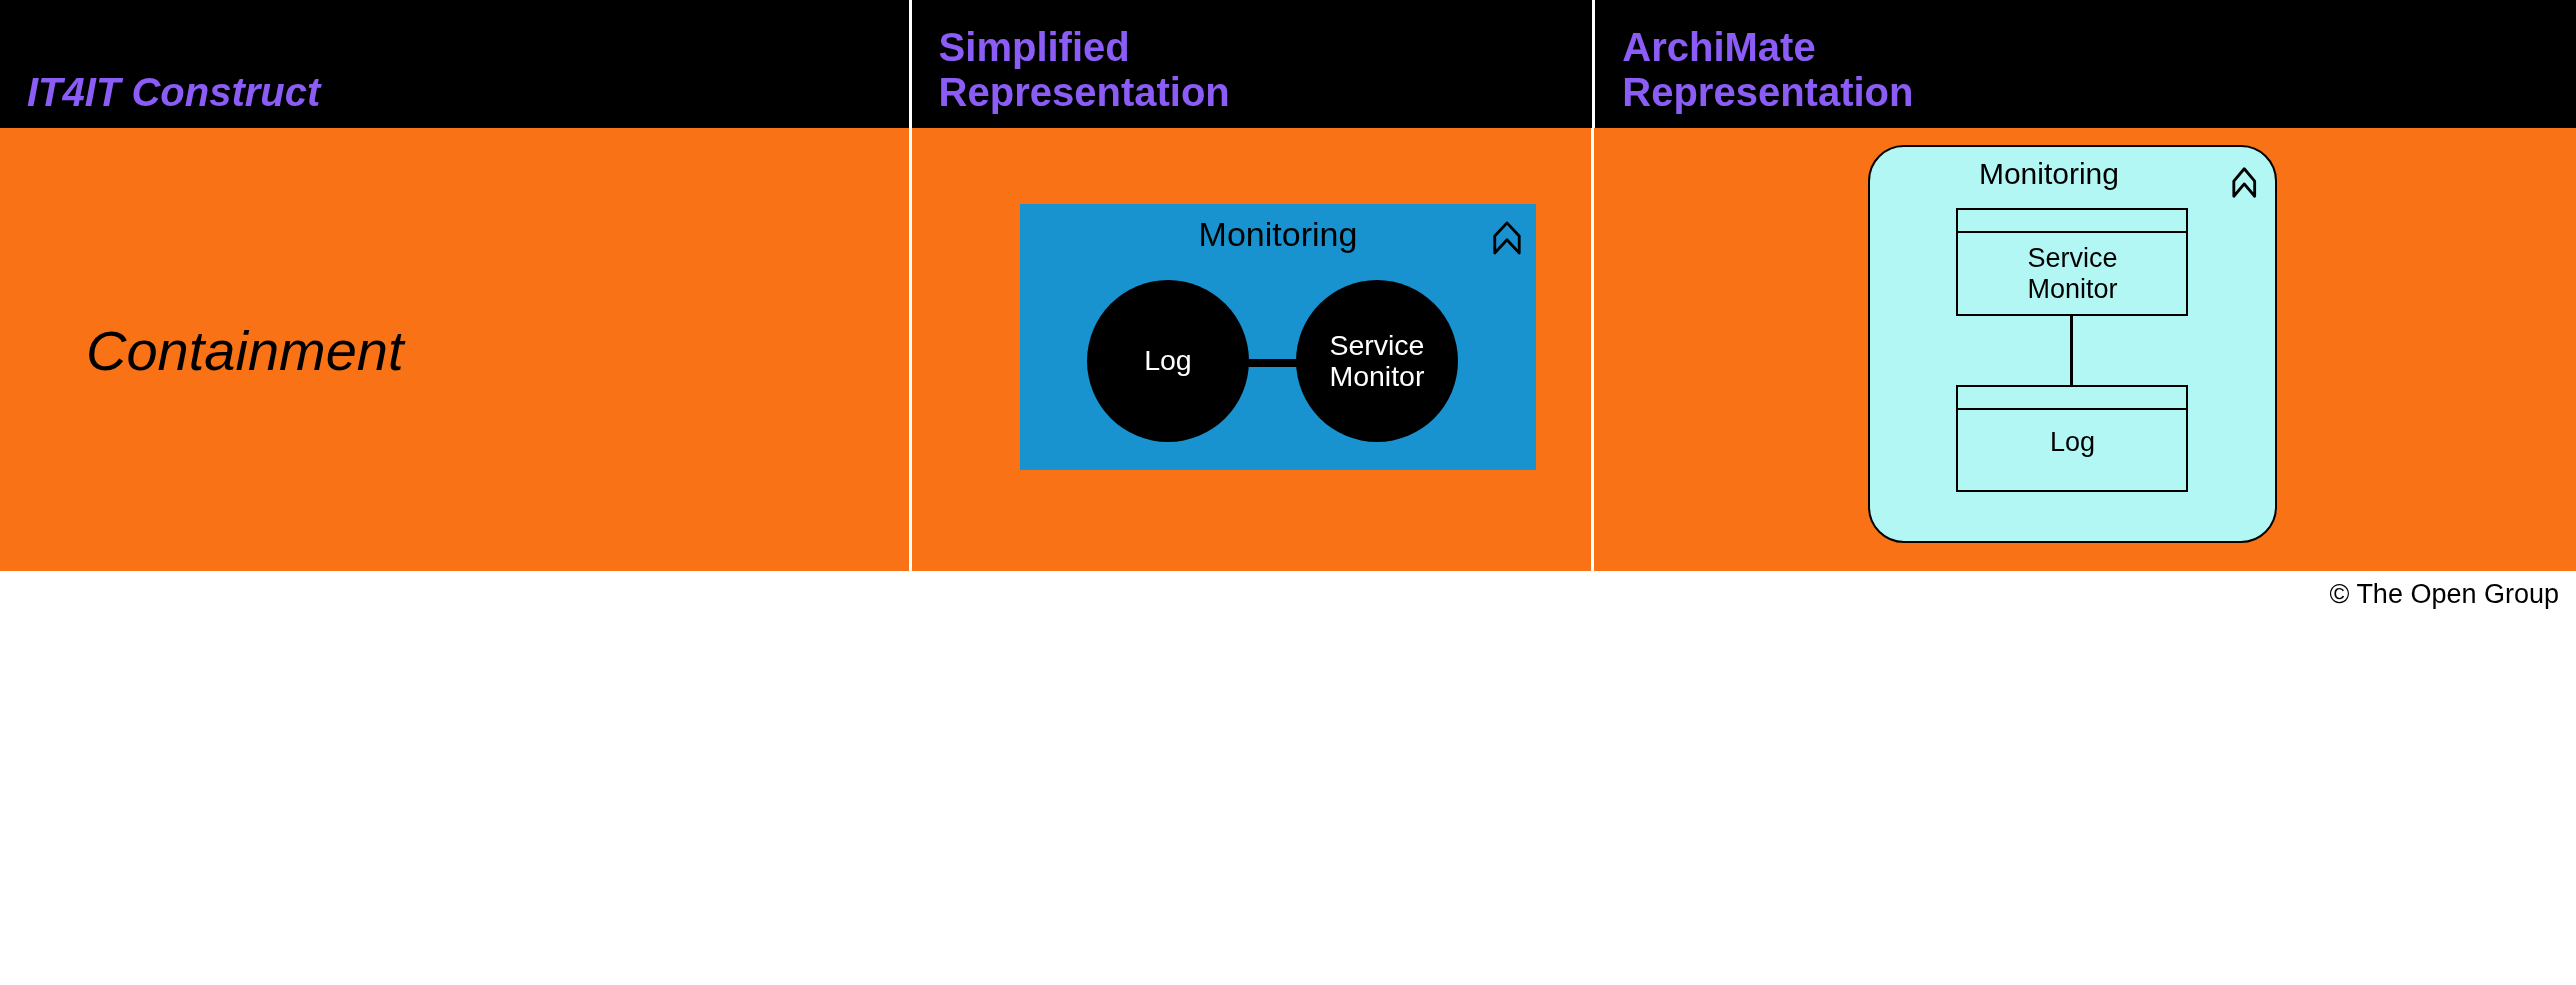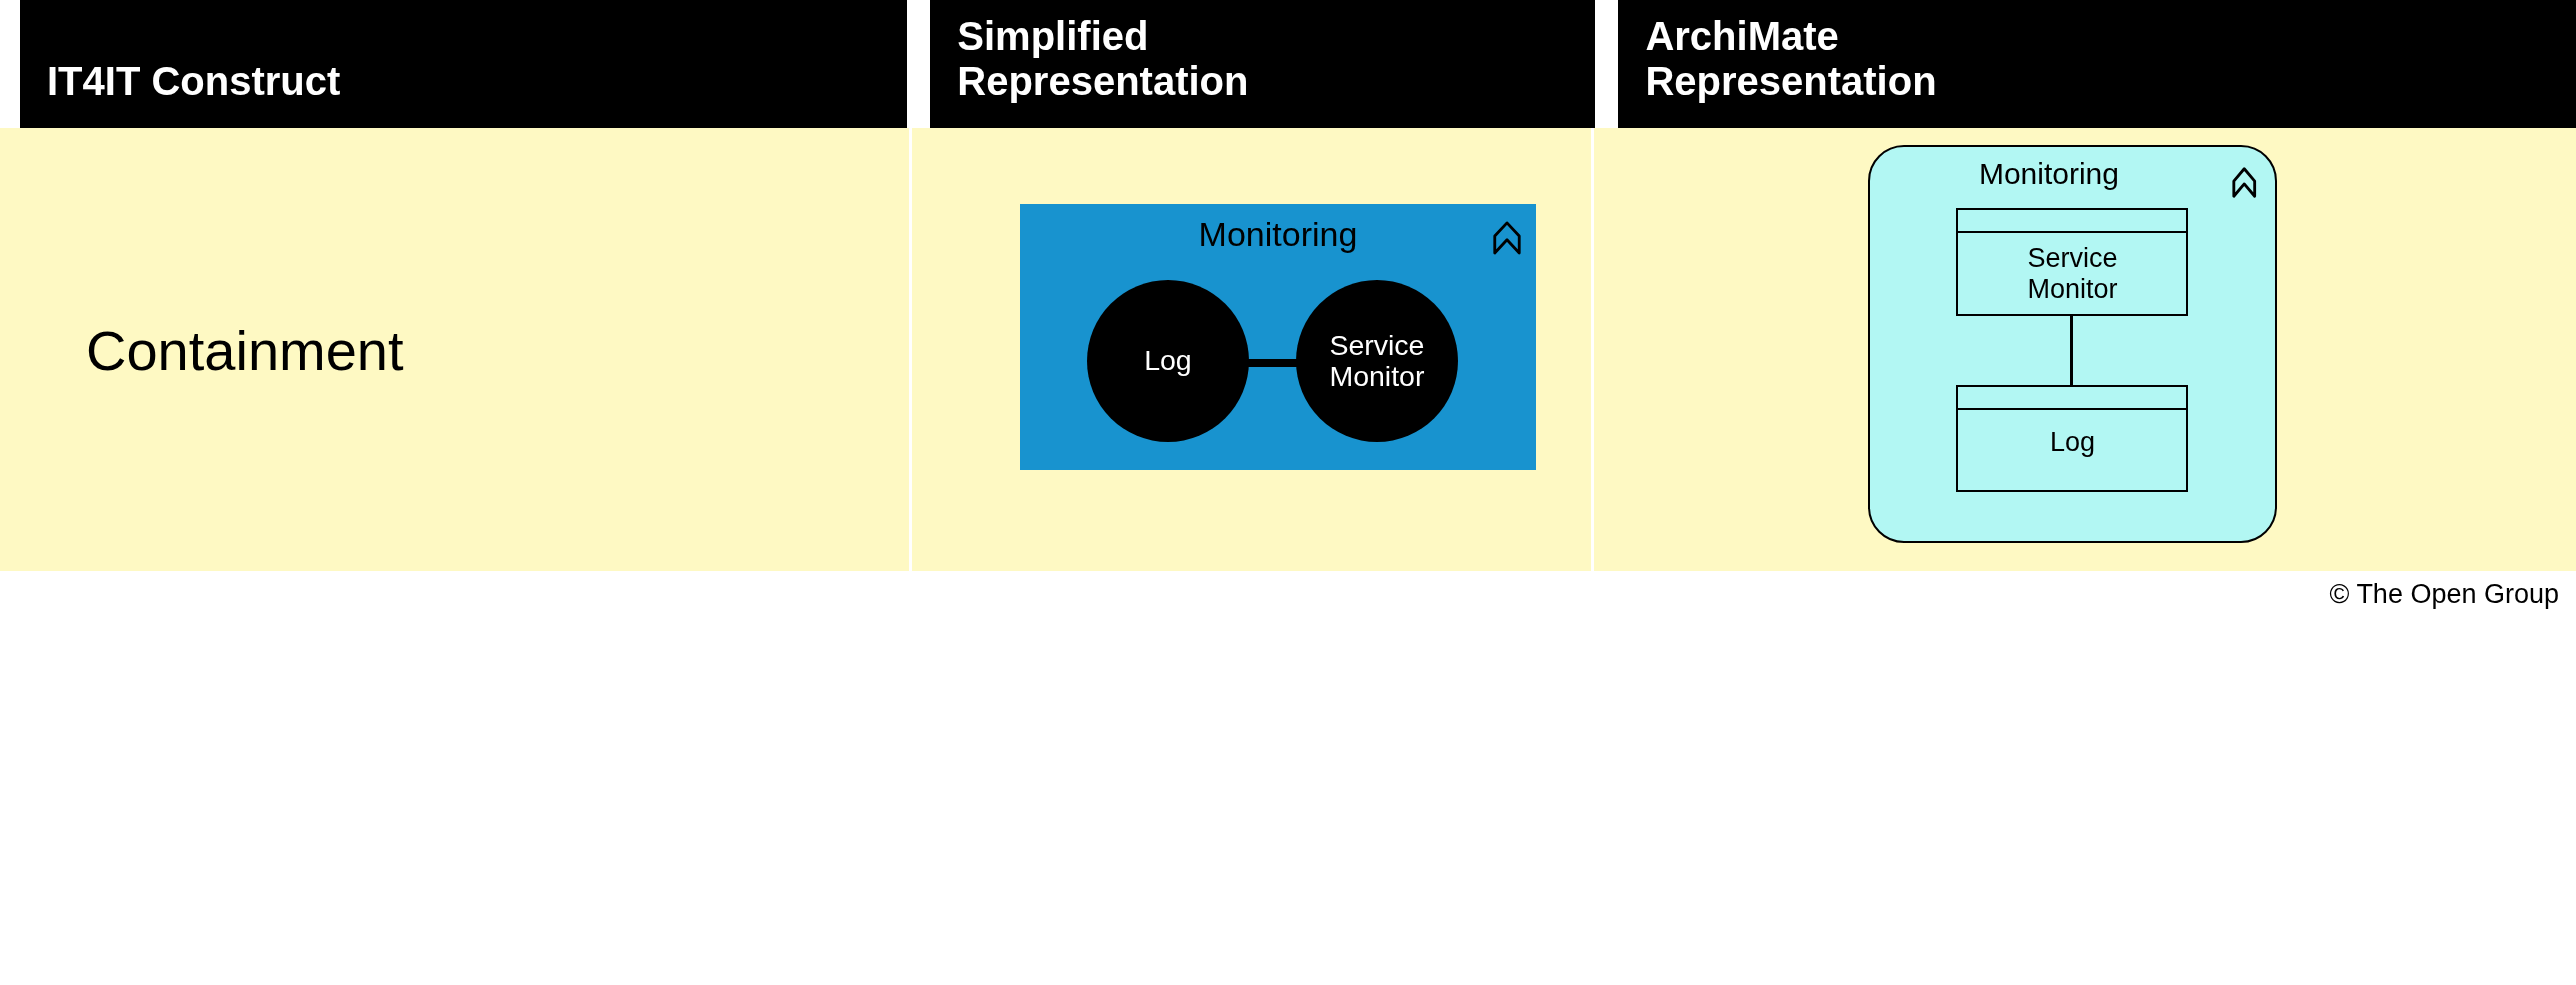--- a/index.html
+++ b/index.html
@@ -9,40 +9,39 @@
   }
   .wrap {
     display: flex;
     flex-direction: column;
   }
   .row {
     display: flex;
   }
   .header-cell {
     background: #000000;
-    color: #ffffff;
+    color: #8b5cf6;
     font-weight: bold;
     font-size: 40px;
-    padding: 24px 27px;
+    padding: 13px 27px;
     display: flex;
     align-items: flex-end;
     border-right: 3.8px solid #ffffff;
     box-sizing: border-box;
-    margin-left: 20px;
   }
   .header-cell:last-child { border-right: none; }
   .body-cell {
-    background: #fef9c3;
+    background: #f97316;
     color: #000000;
     border-right: 3.8px solid #ffffff;
     box-sizing: border-box;
     position: relative;
   }
   .body-cell:last-child { border-right: none; }
-  .col1 { width: 1017px; }
+  .col1 { width: 1017px; font-style: italic; }
   .col2 { width: 761px; }
   .col3 { width: 1095px; }
   .h-row { height: 128px; }
   .b-row { height: 443px; }
 
   .construct-label {
     font-size: 56px;
     position: absolute;
     left: 86px;
     top: 50%;

